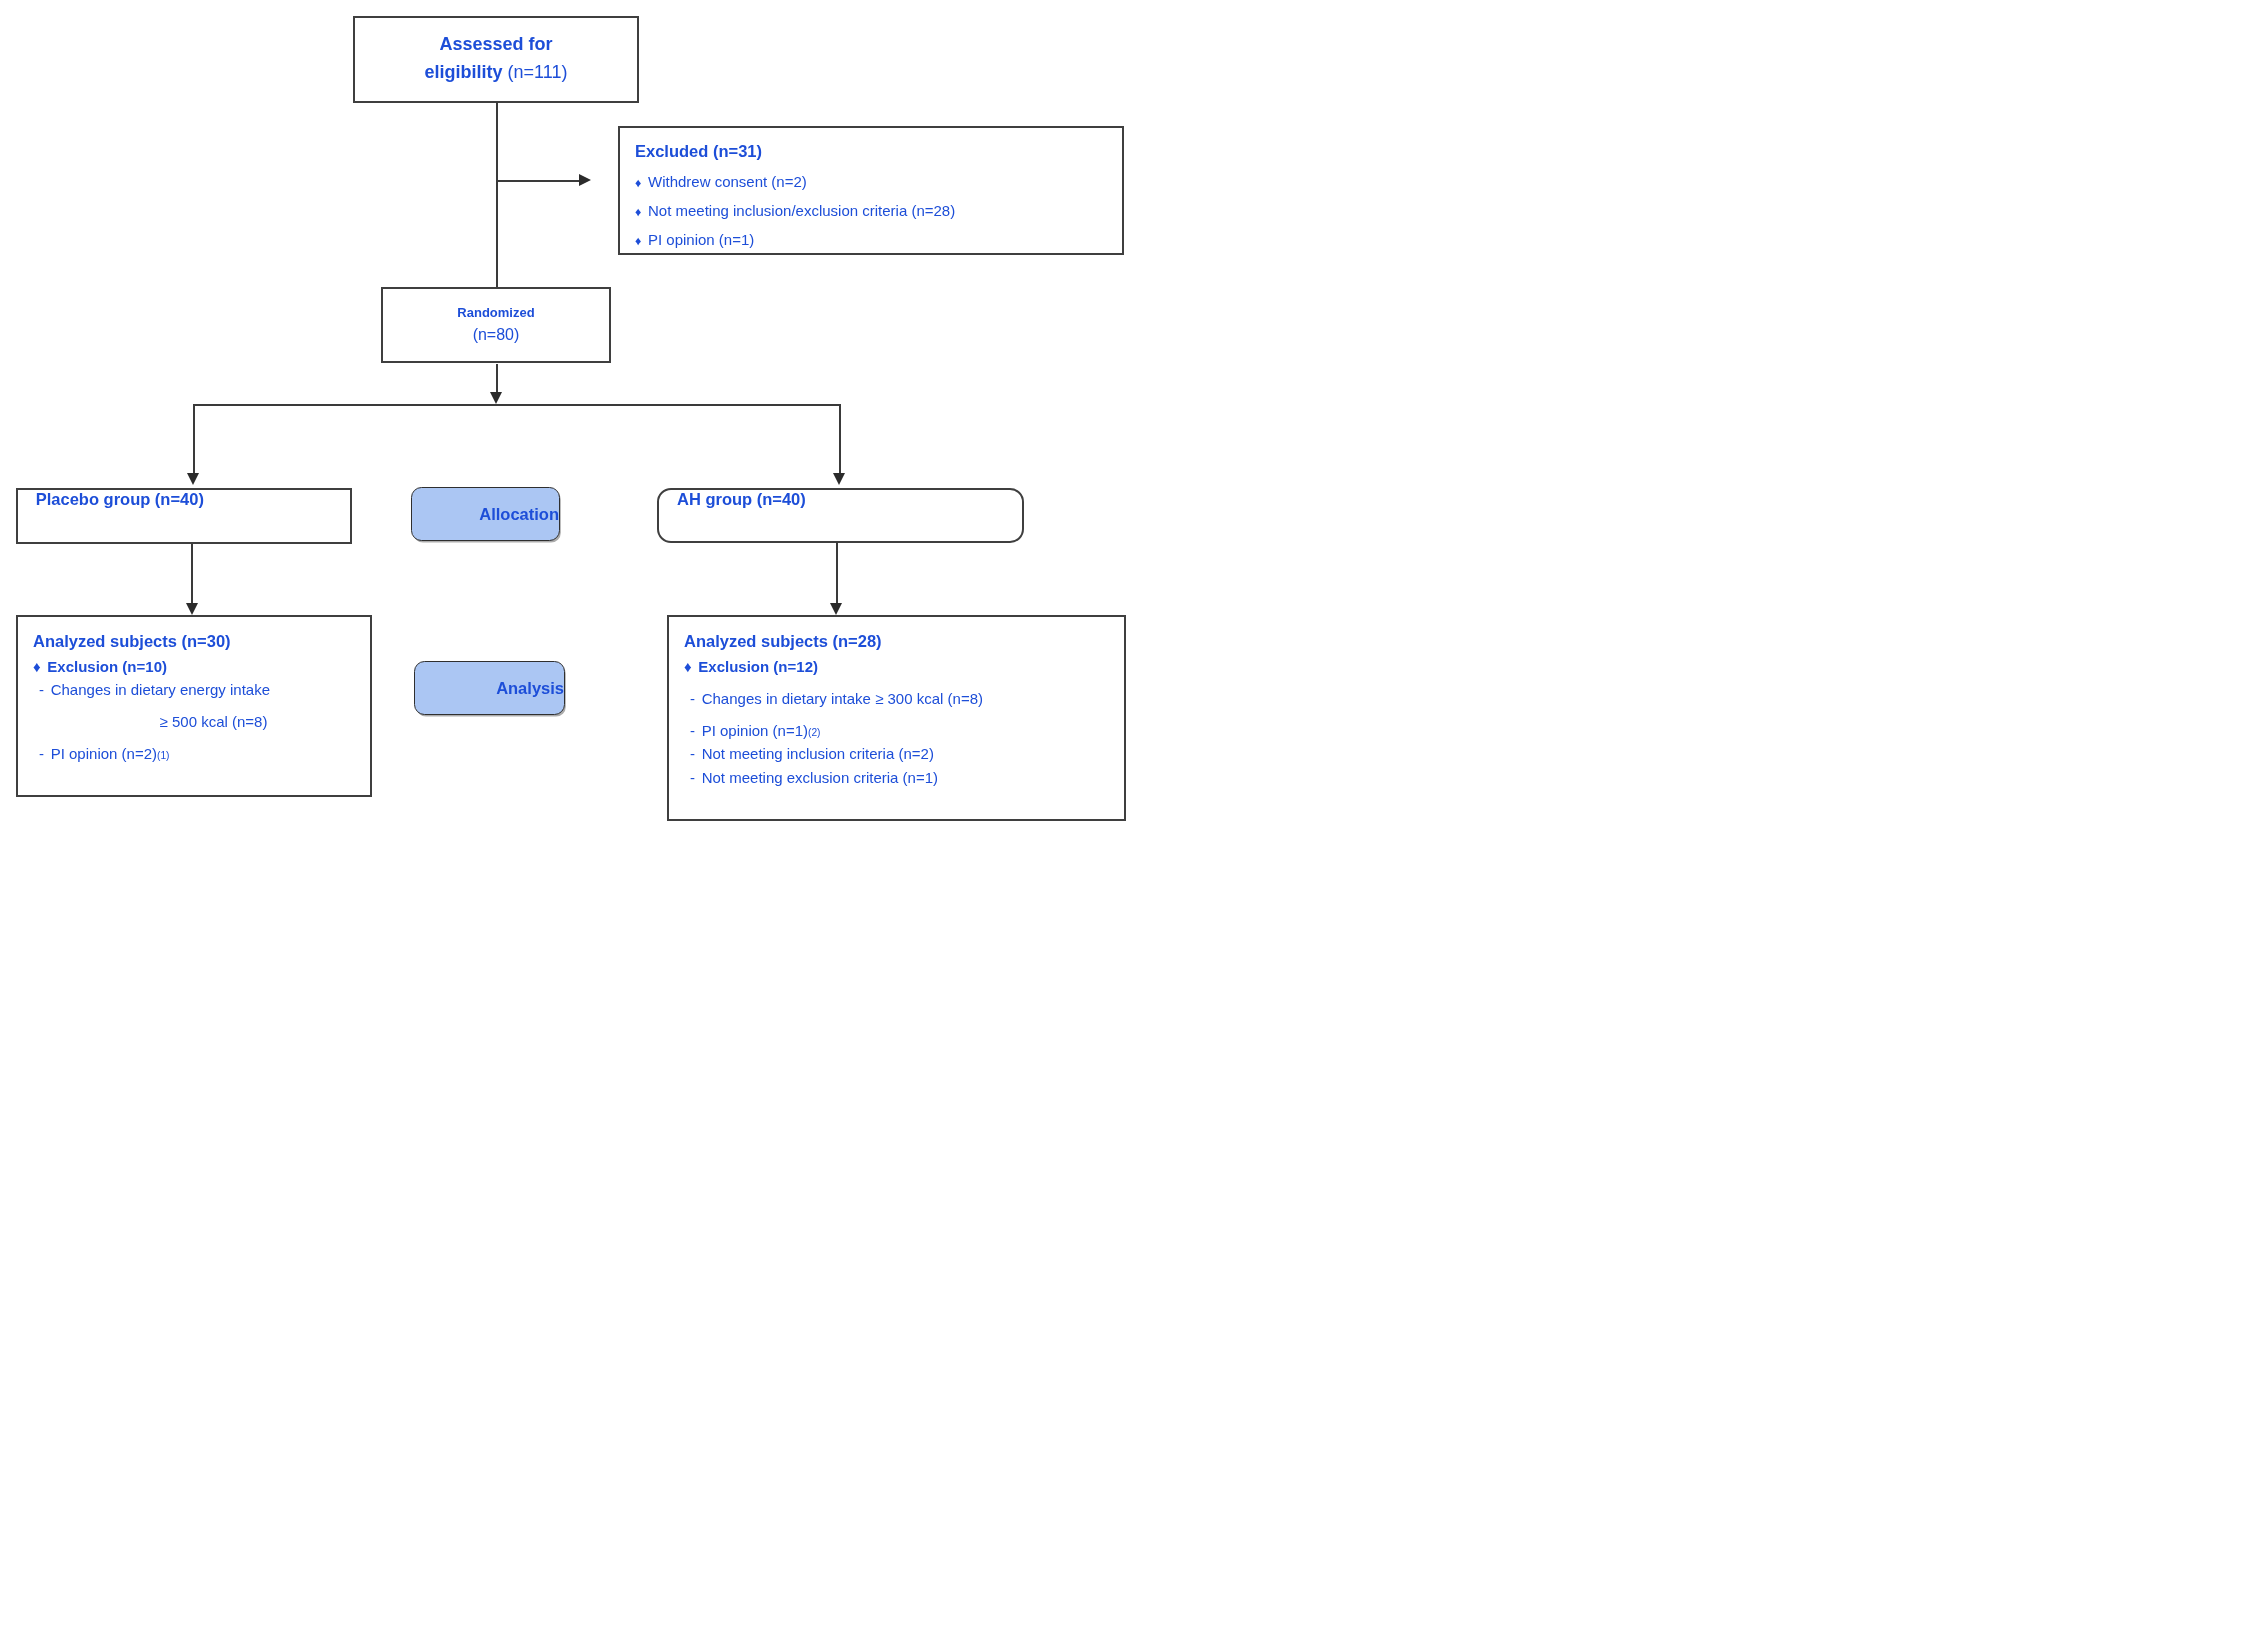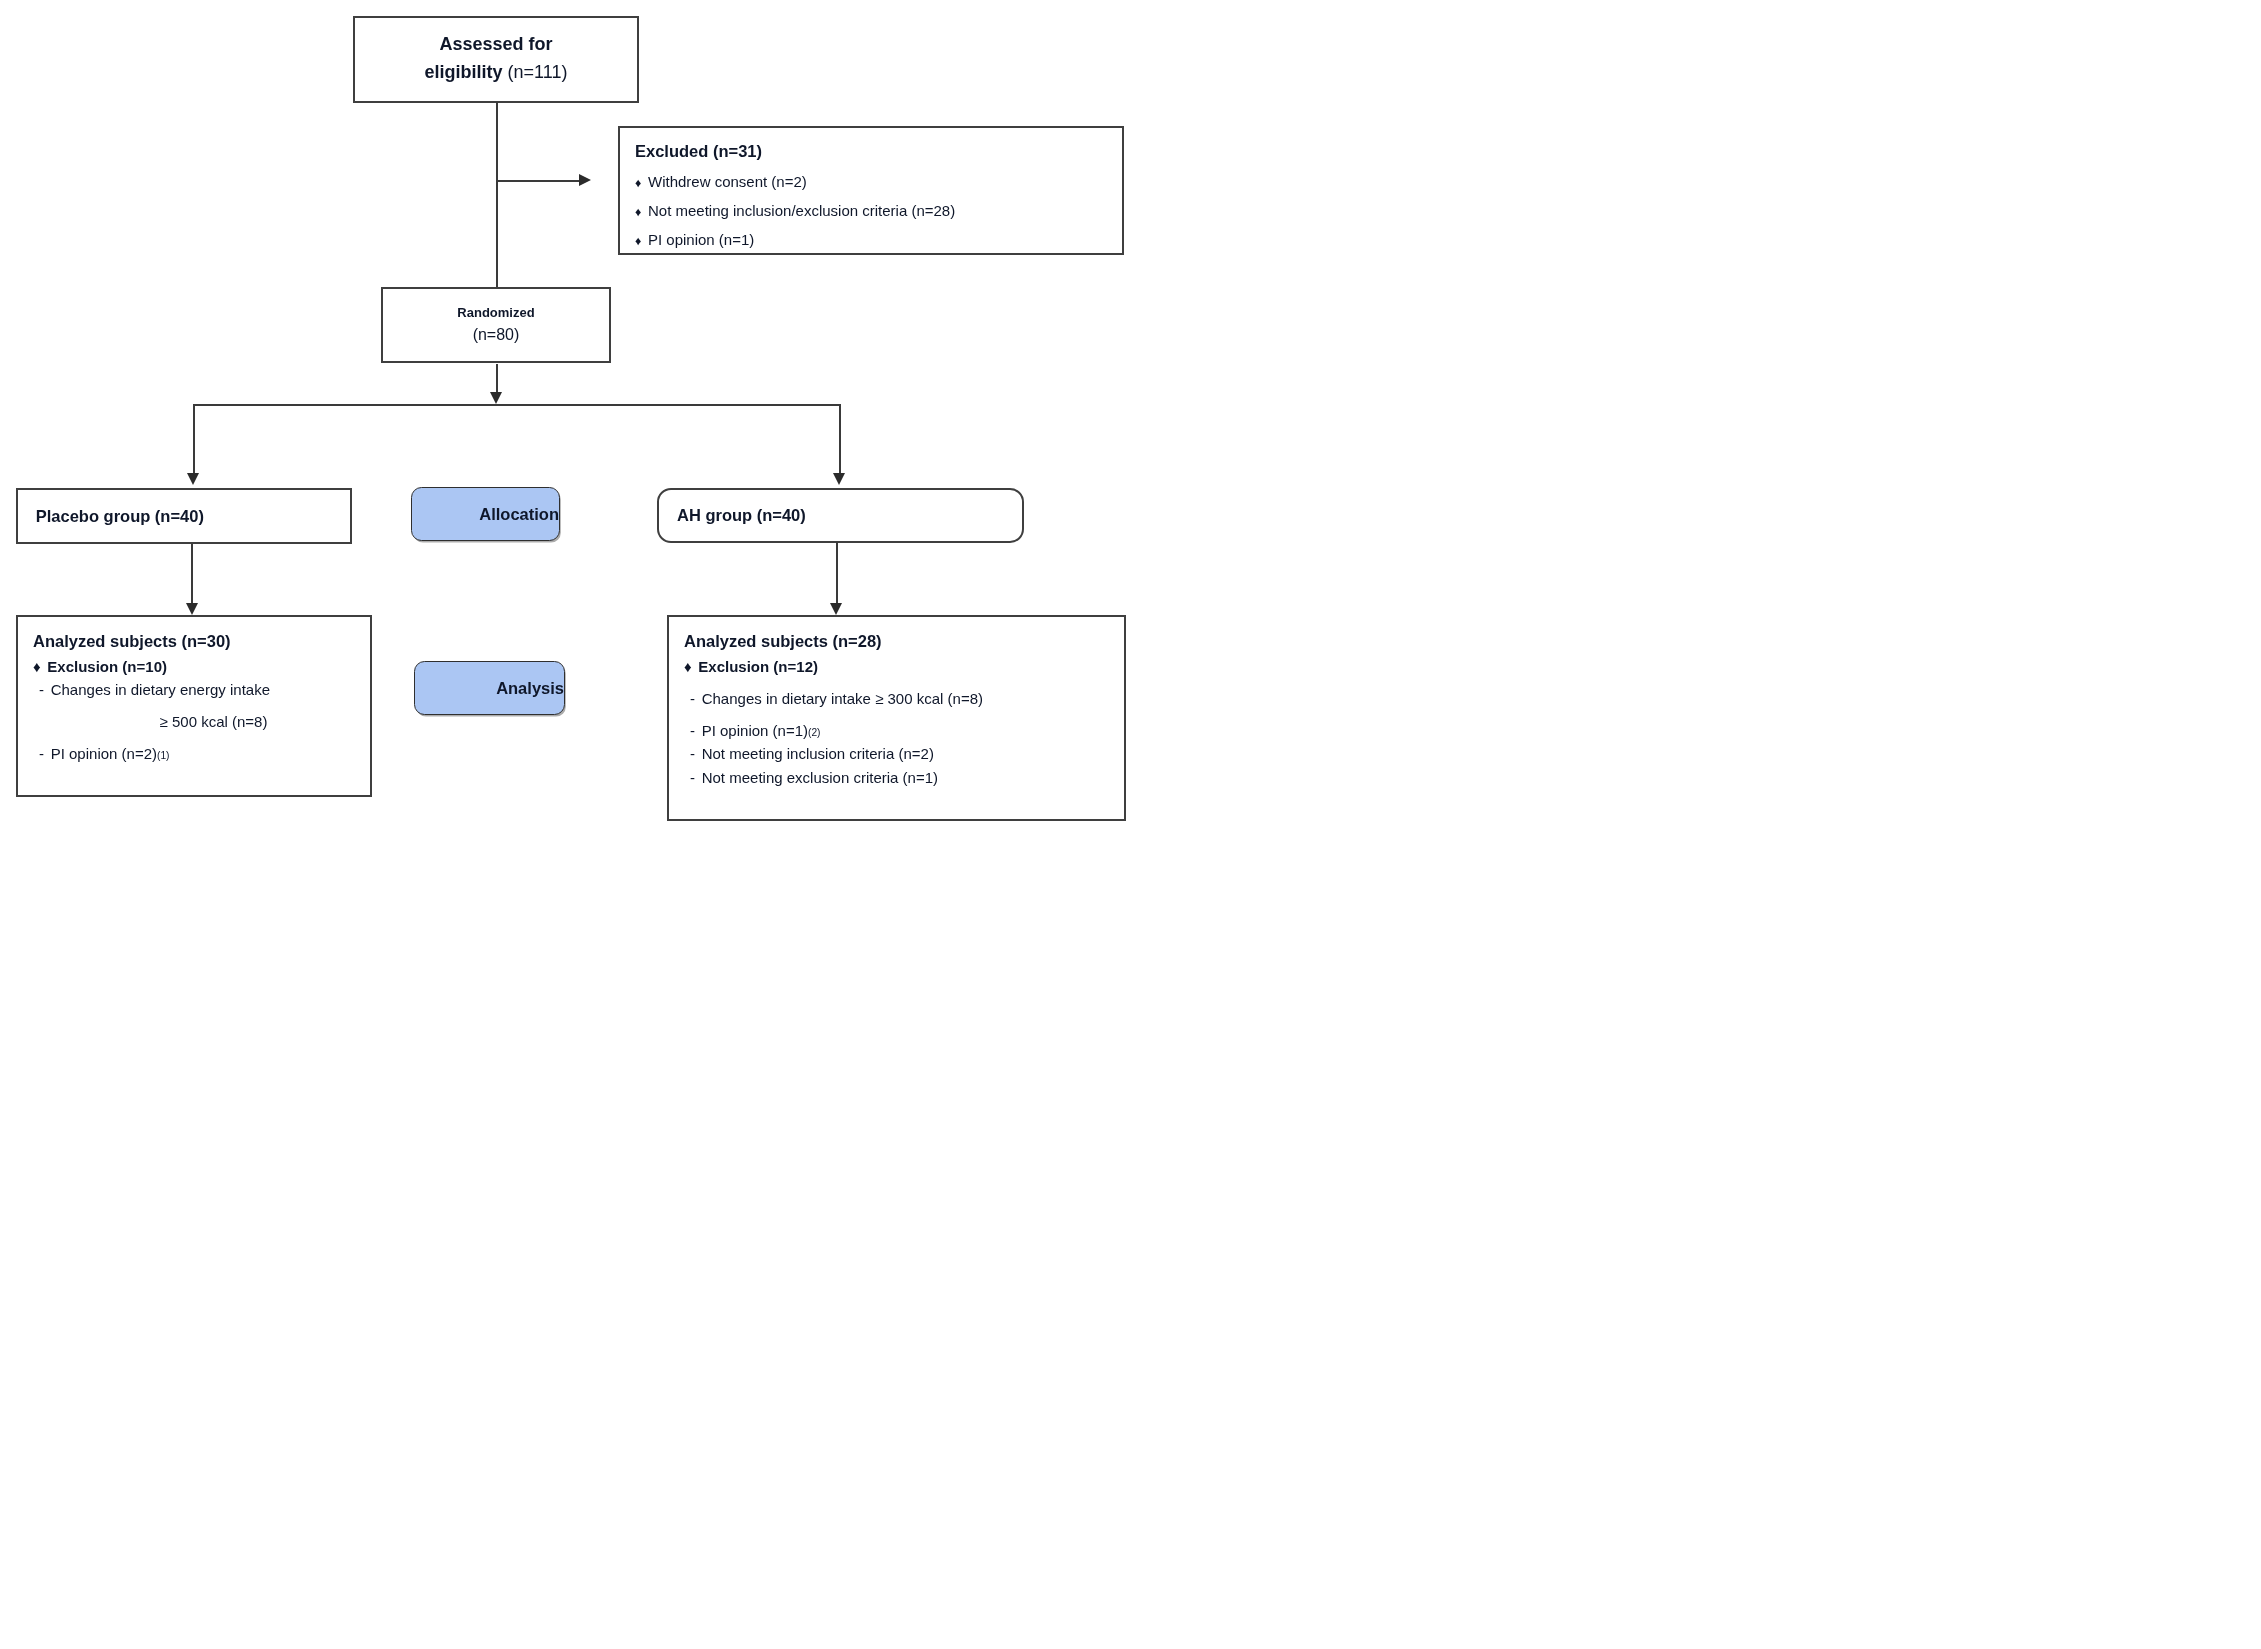--- a/index.html
+++ b/index.html
@@ -2,21 +2,21 @@
 <html style="font-size:12px"><head>
 <meta charset="utf-8">
 <style>
   html, body { margin: 0; padding: 0; background: #ffffff; }
   .canvas {
     position: relative;
     width: 1131px;
     height: 825px;
     background: #ffffff;
     font-family: "Liberation Sans", sans-serif;
-    color: #0f172a;
+    color: #1d4ed8;
     overflow: hidden;
   }
   [data-bind] { white-space: pre-wrap; }
 
   
   .bx {
     position: absolute;
     background: #ffffff;
     border: 2.2px solid #3f3f3f;
     box-sizing: border-box;
@@ -24,21 +24,20 @@
   .bx.center {
     display: flex;
     flex-direction: column;
     justify-content: center;
     align-items: center;
     text-align: center;
   }
   .bx.vcenter {
     display: flex;
     flex-direction: column;
-    justify-content: center;
   }
   .b { font-weight: bold; }
 
   .stage {
     position: absolute;
     background: #abc6f3;
     border: 1.5px solid #2f2f2f;
     border-radius: 10.5px;
     box-sizing: border-box;
     display: flex;

